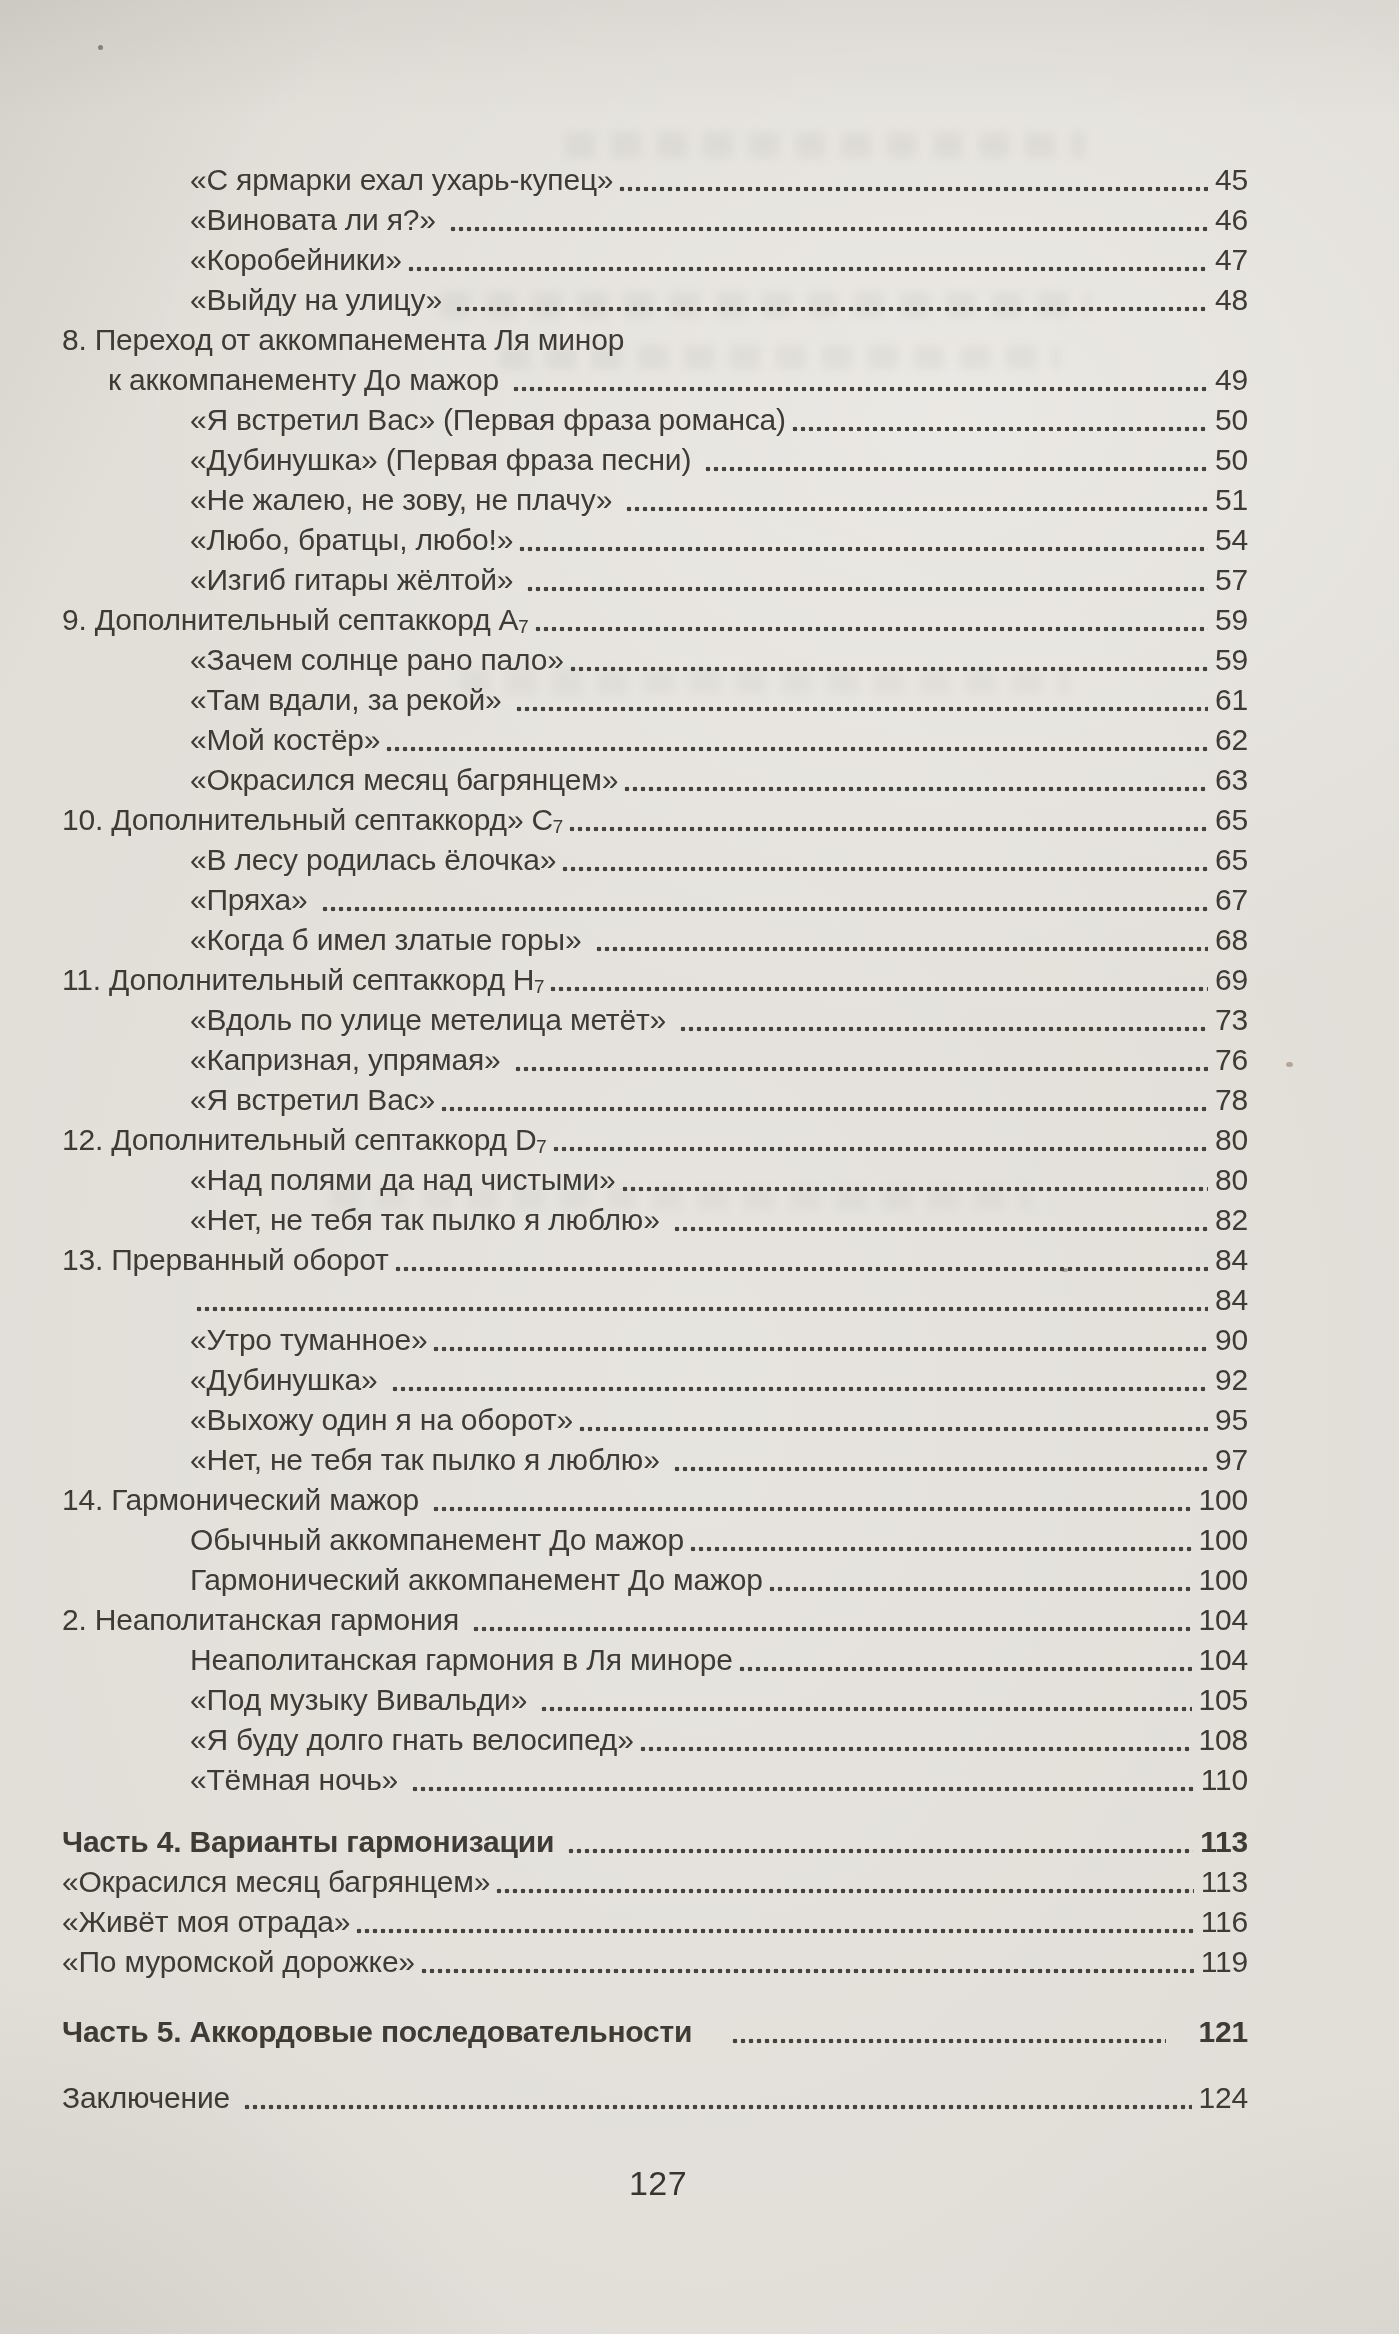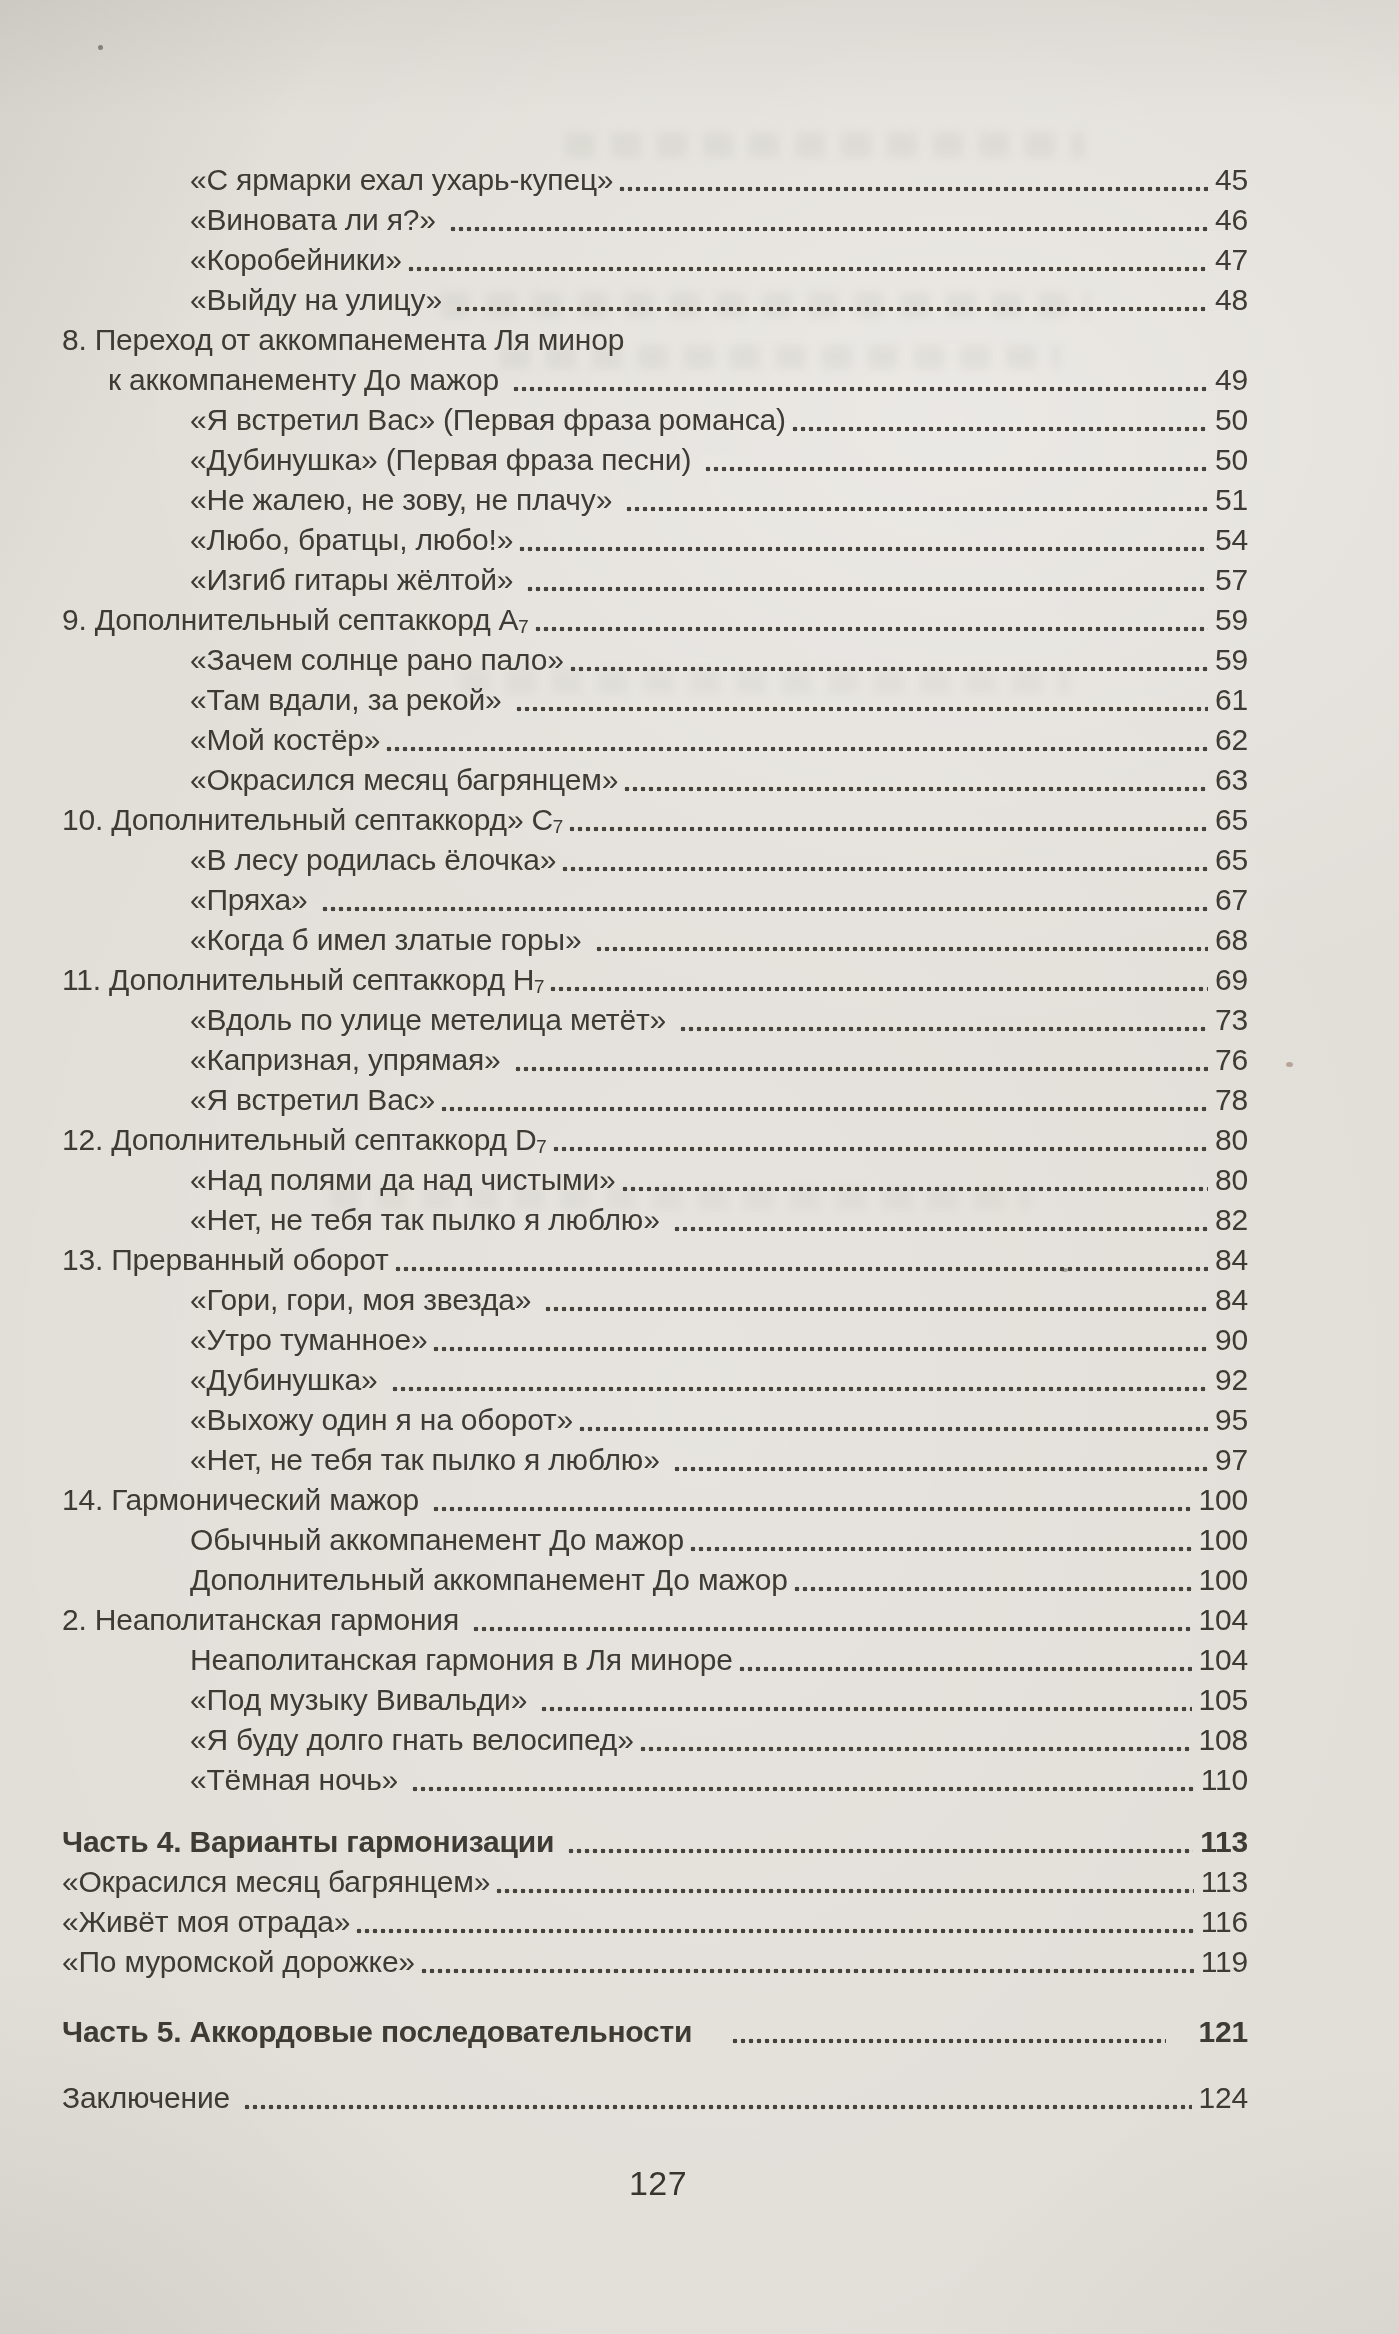--- a/index.html
+++ b/index.html
@@ -107,28 +107,28 @@
       <div class="row ind2"><span class="txt">«Пряха» </span><span class="leader"></span><span class="pg">67</span></div>
       <div class="row ind2"><span class="txt">«Когда б имел златые горы» </span><span class="leader"></span><span class="pg">68</span></div>
       <div class="row ind0"><span class="txt">11. Дополнительный септаккорд H₇</span><span class="leader"></span><span class="pg">69</span></div>
       <div class="row ind2"><span class="txt">«Вдоль по улице метелица метёт» </span><span class="leader"></span><span class="pg">73</span></div>
       <div class="row ind2"><span class="txt">«Капризная, упрямая» </span><span class="leader"></span><span class="pg">76</span></div>
       <div class="row ind2"><span class="txt">«Я встретил Вас»</span><span class="leader"></span><span class="pg">78</span></div>
       <div class="row ind0"><span class="txt">12. Дополнительный септаккорд D₇</span><span class="leader"></span><span class="pg">80</span></div>
       <div class="row ind2"><span class="txt">«Над полями да над чистыми»</span><span class="leader"></span><span class="pg">80</span></div>
       <div class="row ind2"><span class="txt">«Нет, не тебя так пылко я люблю» </span><span class="leader"></span><span class="pg">82</span></div>
       <div class="row ind0"><span class="txt">13. Прерванный оборот</span><span class="leader"></span><span class="pg">84</span></div>
-      <div class="row ind2"><span class="txt">«Гори, гори, моя звезда» </span><span class="leader"></span><span class="pg">84</span></div>
+      <div class="row ind2"><span class="leader"></span><span class="pg">84</span></div>
       <div class="row ind2"><span class="txt">«Утро туманное»</span><span class="leader"></span><span class="pg">90</span></div>
       <div class="row ind2"><span class="txt">«Дубинушка» </span><span class="leader"></span><span class="pg">92</span></div>
       <div class="row ind2"><span class="txt">«Выхожу один я на оборот»</span><span class="leader"></span><span class="pg">95</span></div>
       <div class="row ind2"><span class="txt">«Нет, не тебя так пылко я люблю» </span><span class="leader"></span><span class="pg">97</span></div>
       <div class="row ind0"><span class="txt">14. Гармонический мажор </span><span class="leader"></span><span class="pg">100</span></div>
       <div class="row ind2"><span class="txt">Обычный аккомпанемент До мажор</span><span class="leader"></span><span class="pg">100</span></div>
-      <div class="row ind2"><span class="txt">Дополнительный аккомпанемент До мажор</span><span class="leader"></span><span class="pg">100</span></div>
+      <div class="row ind2"><span class="txt">Гармонический аккомпанемент До мажор</span><span class="leader"></span><span class="pg">100</span></div>
       <div class="row ind0"><span class="txt">2. Неаполитанская гармония </span><span class="leader"></span><span class="pg">104</span></div>
       <div class="row ind2"><span class="txt">Неаполитанская гармония в Ля миноре</span><span class="leader"></span><span class="pg">104</span></div>
       <div class="row ind2"><span class="txt">«Под музыку Вивальди» </span><span class="leader"></span><span class="pg">105</span></div>
       <div class="row ind2"><span class="txt">«Я буду долго гнать велосипед»</span><span class="leader"></span><span class="pg">108</span></div>
       <div class="row ind2"><span class="txt">«Тёмная ночь» </span><span class="leader"></span><span class="pg">110</span></div>
       <div class="row ind0 bold" style="margin-top: 22px;"><span class="txt">Часть 4. Варианты гармонизации </span><span class="leader"></span><span class="pg">113</span></div>
       <div class="row ind0"><span class="txt">«Окрасился месяц багрянцем»</span><span class="leader"></span><span class="pg">113</span></div>
       <div class="row ind0"><span class="txt">«Живёт моя отрада»</span><span class="leader"></span><span class="pg">116</span></div>
       <div class="row ind0"><span class="txt">«По муромской дорожке»</span><span class="leader"></span><span class="pg">119</span></div>
       <div class="row ind0 bold" style="margin-top: 30px; gap: 26px;"><span class="txt">Часть 5. Аккордовые последовательности </span><span class="leader"></span><span class="pg">121</span></div>

